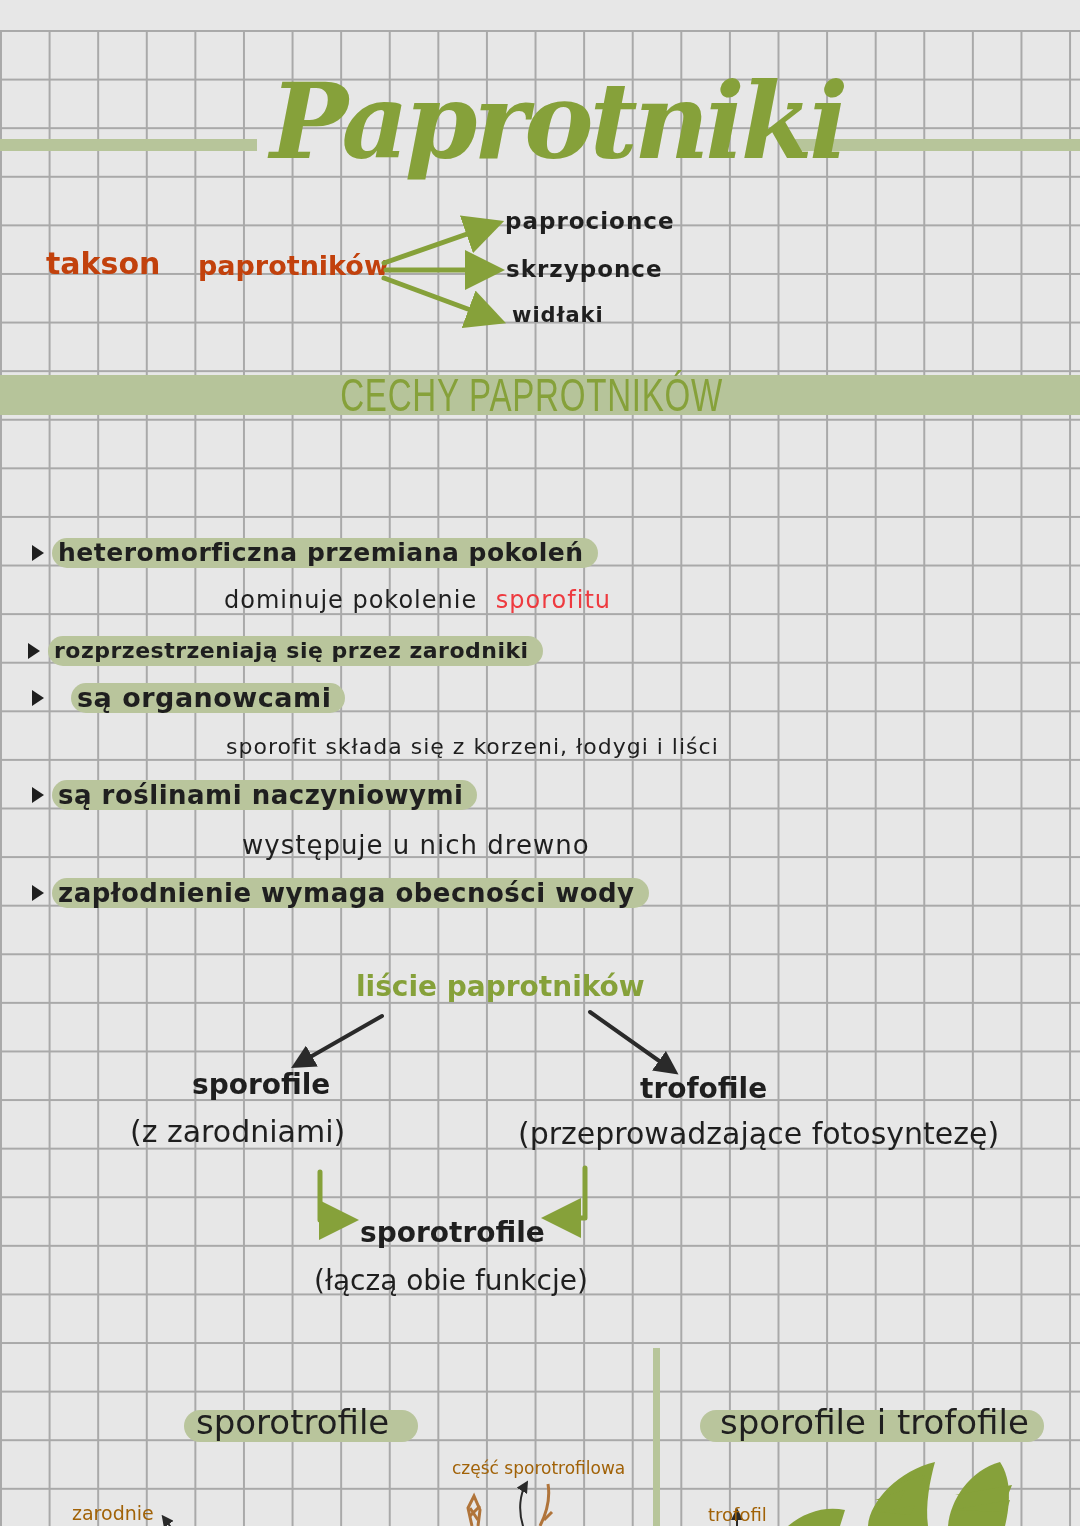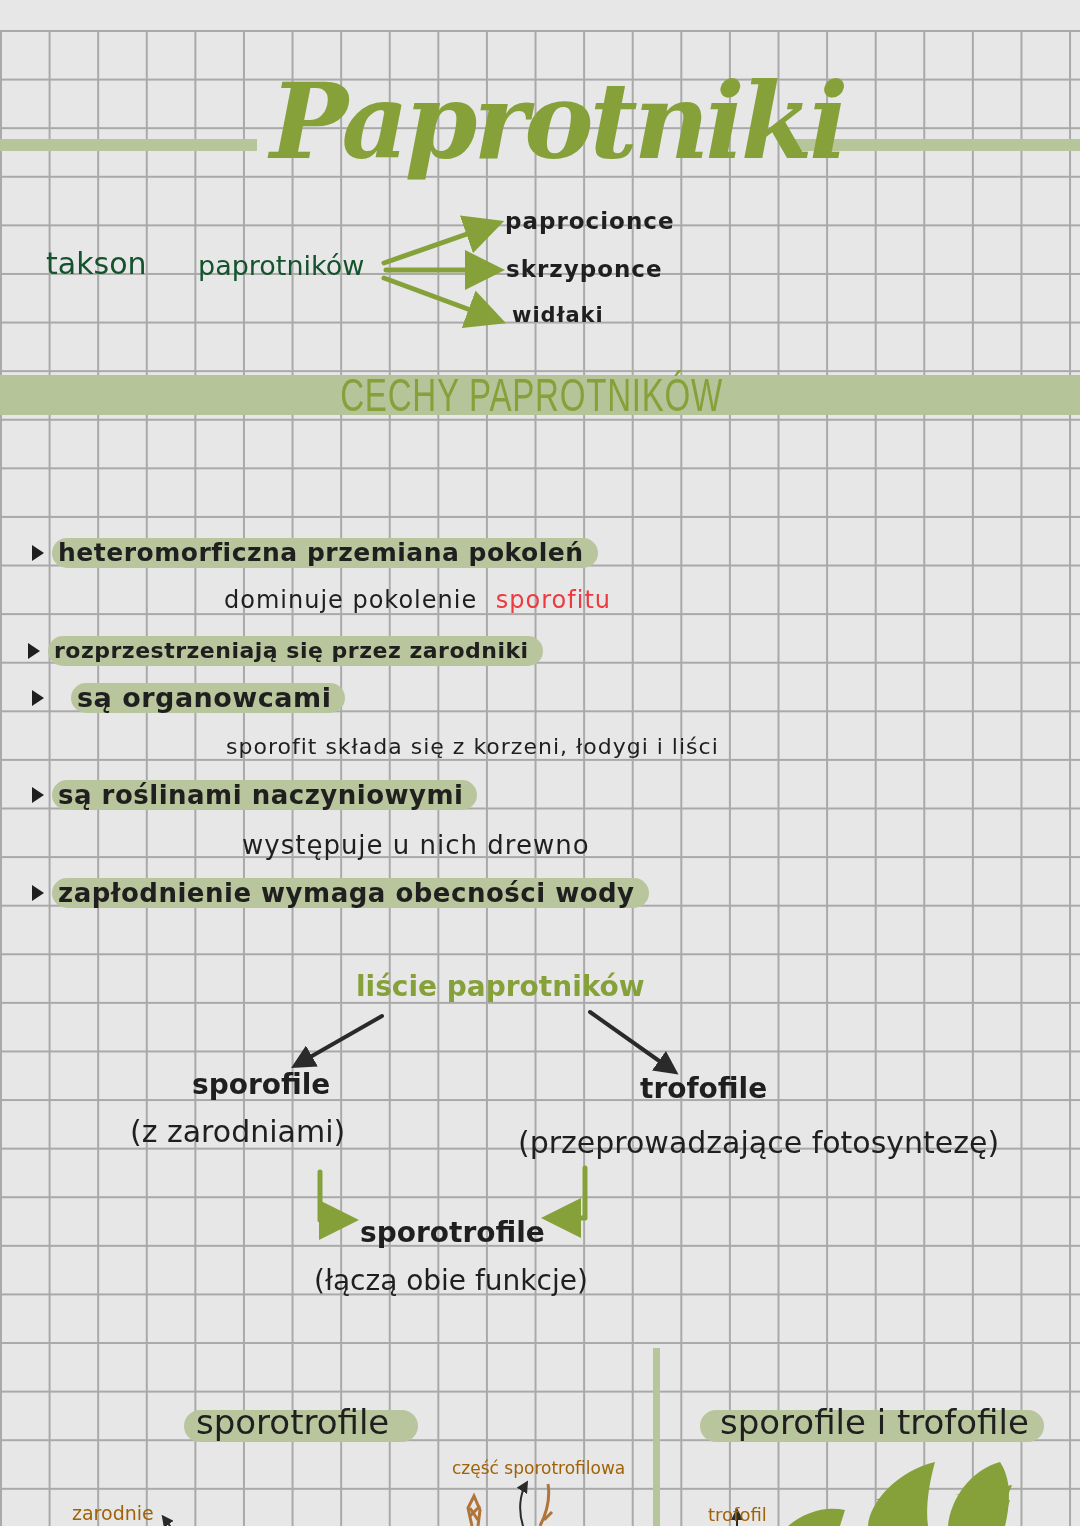--- a/index.html
+++ b/index.html
@@ -23,21 +23,21 @@
   
   .title-rule { position: absolute; height: 12px; background: #b7c59a; }
   .title {
     position: absolute; left: 270px; top: 52px; width: 510px; text-align: center;
     font-family: "DejaVu Serif", serif; font-style: italic; font-weight: bold;
     font-size: 104px; line-height: 140px; letter-spacing: -4px;
     color: #86a13a;
   }
 
   
-  .taxon-label { font-size: 30px; font-weight: normal; color: #14532d; }
+  .taxon-label { font-size: 30px; font-weight: bold; color: #c2410c; }
   .taxon-item { font-size: 23px; font-weight: bold; color: #1f1f1f; letter-spacing: 1px; }
 
   
   .band { position: absolute; left: 0; top: 375px; width: 1080px; height: 40px; background: #b6c49a; }
   .band-title {
     position: absolute; left: 0; top: 368px; width: 1080px; text-align: center;
     font-family: "Liberation Sans", sans-serif; font-size: 46px; color: #86a13a;
     transform: scaleX(0.72); transform-origin: 510px 0; letter-spacing: 1px;
   }
 
@@ -163,21 +163,21 @@
   <span class="tri"></span>
   <span class="hl" style="font-size:26px;">zapłodnienie wymaga obecności wody</span>
 </div>
 
 <div class="abs leaf-title" style="left:356px; top:970px;">liście paprotników</div>
 
 <div class="abs node" style="left:192px; top:1068px;">sporofile</div>
 <div class="abs node-desc" style="left:130px; top:1114px;">(z zarodniami)</div>
 
 <div class="abs node" style="left:640px; top:1072px;">trofofile</div>
-<div class="abs node-desc" style="left:518px; top:1116px;margin-top:9px;">(przeprowadzające fotosyntezę)</div>
+<div class="abs node-desc" style="left:518px; top:1116px;">(przeprowadzające fotosyntezę)</div>
 
 <div class="abs node" style="left:360px; top:1216px;">sporotrofile</div>
 <div class="abs node-desc" style="left:314px; top:1264px; font-size:28px;">(łączą obie funkcje)</div>
 
 <div class="divider"></div>
 
 <div class="pill" style="left:184px; top:1410px; width:234px;"></div>
 <div class="pill-text" style="left:196px; top:1402px;">sporotrofile</div>
 
 <div class="pill" style="left:700px; top:1410px; width:344px;"></div>

